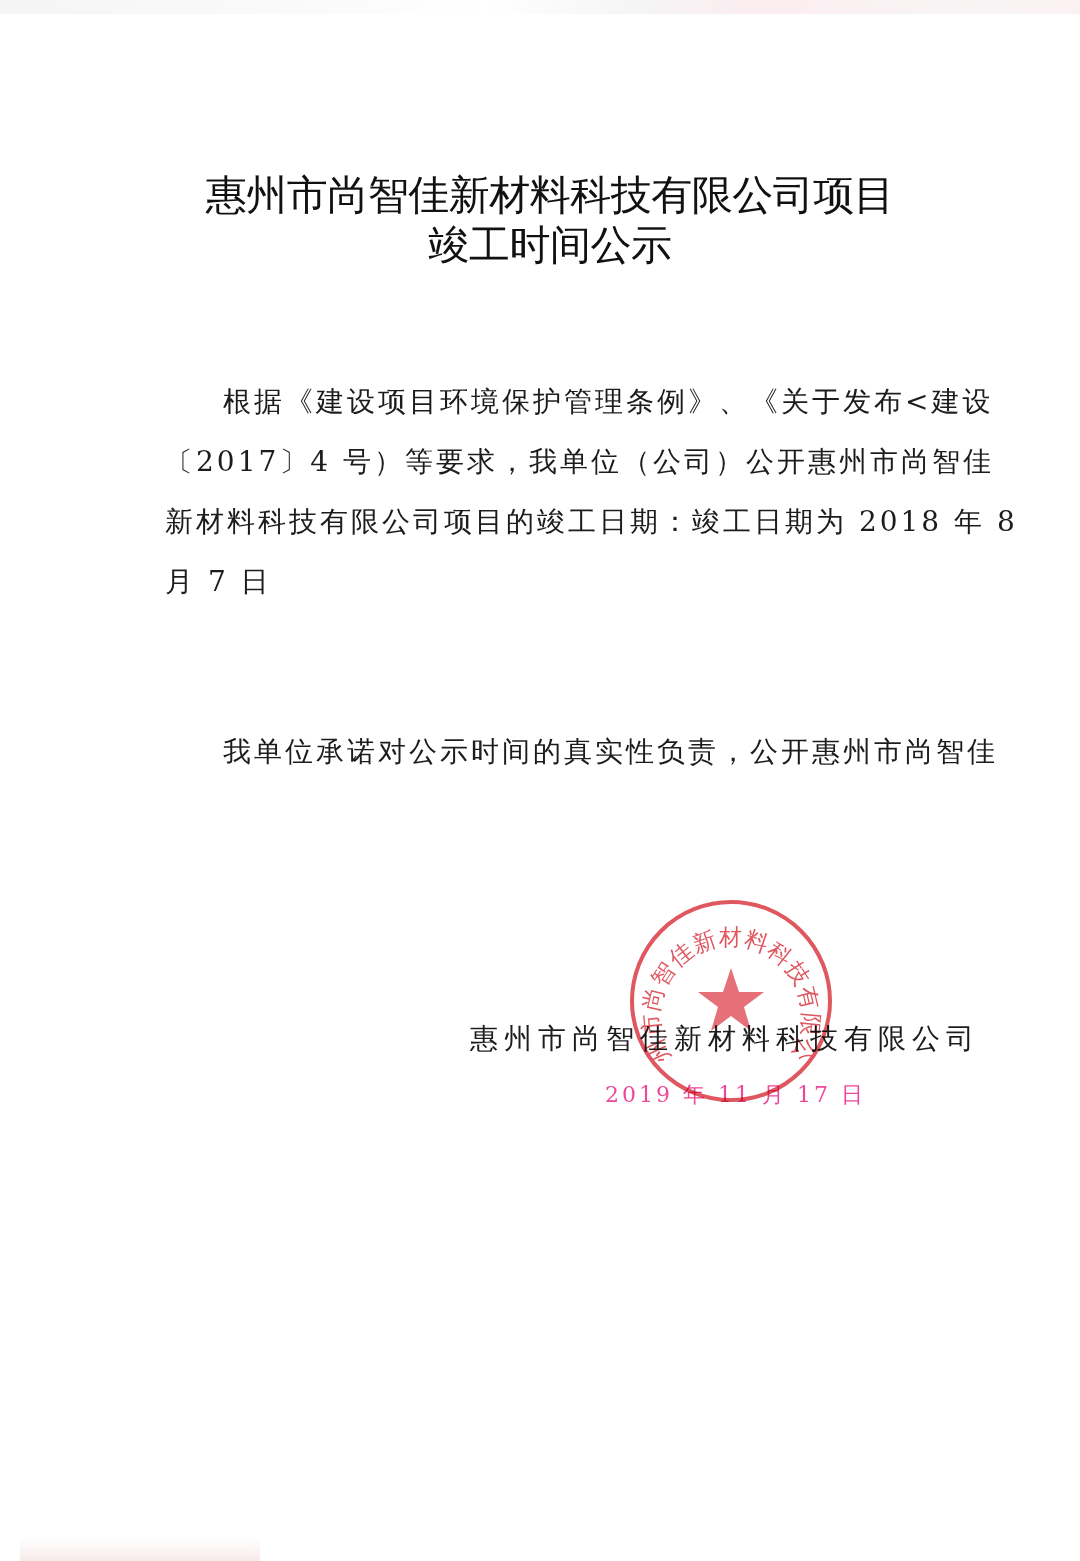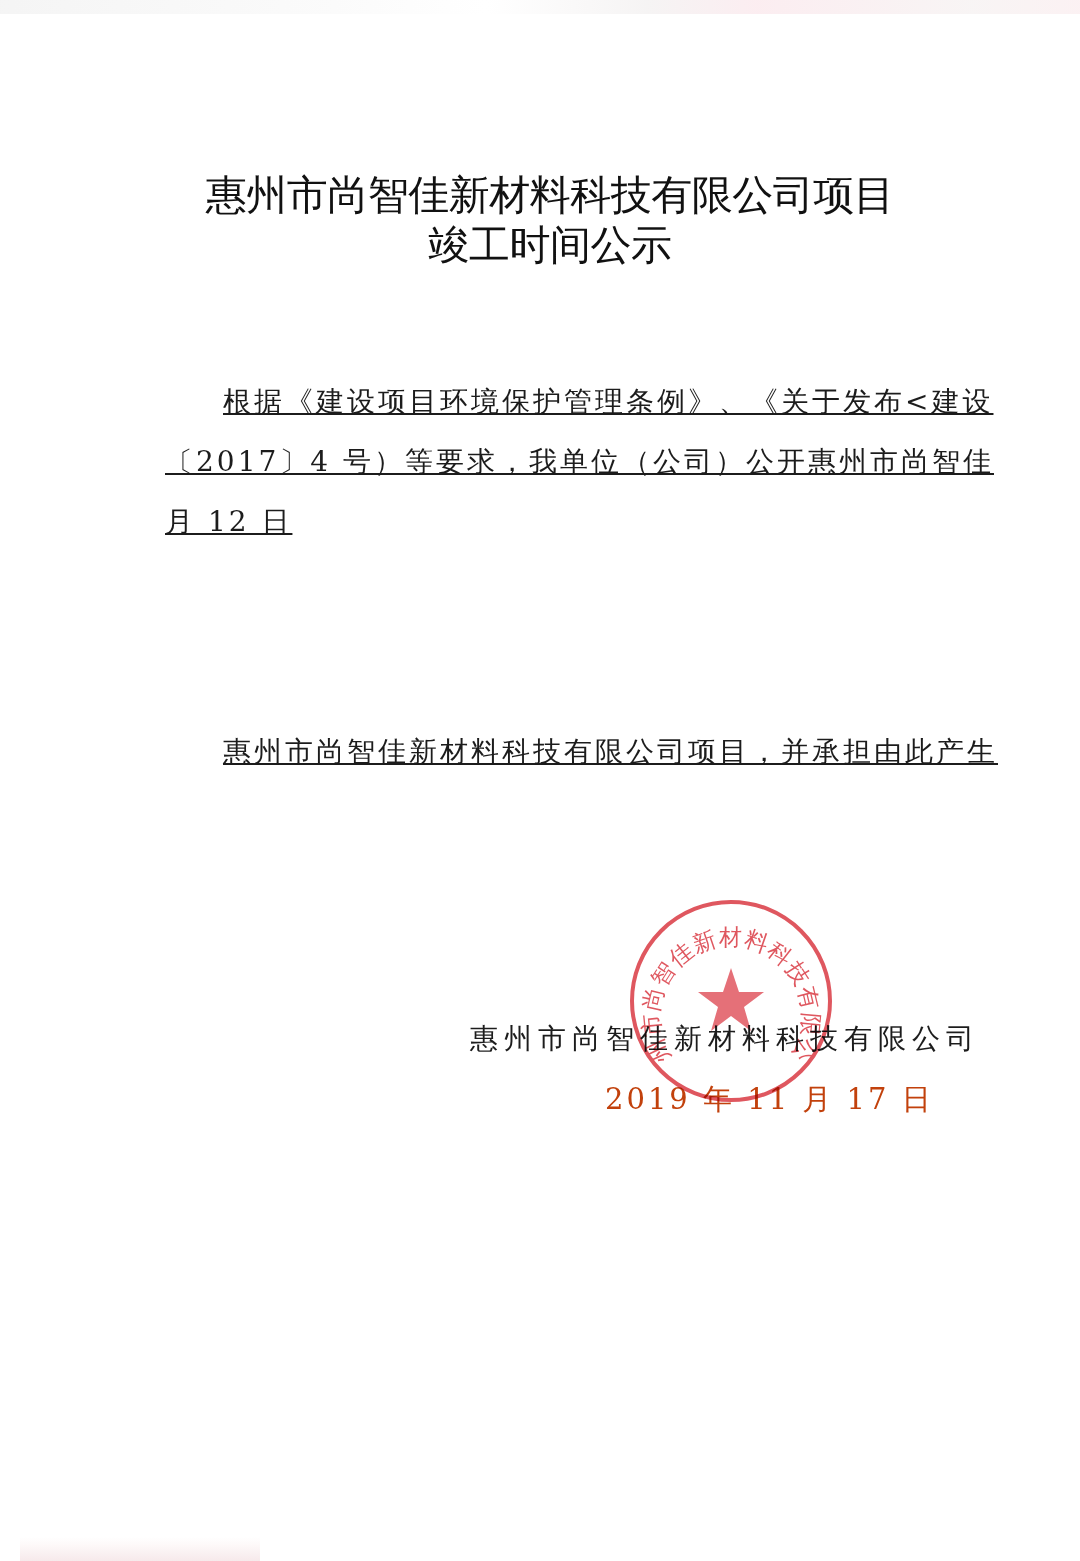--- a/index.html
+++ b/index.html
@@ -47,21 +47,20 @@
       width: 775px;
       font-size: 28px;
       line-height: 60px;
       letter-spacing: 3px;
       text-align: justify;
       color: #1c1c1c;
     }
     .para .line {
       display: block;
       white-space: nowrap;
-      text-decoration: underline;
     }
     .para .indent {
       padding-left: 58px;
     }
     .para1 { top: 372px; }
     .para2 { top: 722px; }
     .signature {
       position: absolute;
       left: 470px;
       top: 1020px;
@@ -69,23 +68,23 @@
       font-size: 28px;
       letter-spacing: 6px;
       color: #1c1c1c;
       white-space: nowrap;
       z-index: 2;
     }
     .date {
       position: absolute;
       left: 605px;
       top: 1080px;
-      font-size: 29px;
+      font-size: 22px;
       letter-spacing: 3px;
-      color: #c2410c;
+      color: #ec4899;
       white-space: nowrap;
       z-index: 2;
     }
     .seal {
       position: absolute;
       left: 628px;
       top: 898px;
       width: 206px;
       height: 206px;
       z-index: 3;
@@ -99,25 +98,26 @@
 <div class="edge-top"></div>
 
 <h1 class="title" style="margin:0;">
   <span style="display:block;">惠州市尚智佳新材料科技有限公司项目</span>
   <span style="display:block;">竣工时间公示</span>
 </h1>
 
 <div class="para para1">
   <span class="line indent">根据《建设项目环境保护管理条例》、《关于发布&lt;建设</span>
   <span class="line">〔2017〕4 号）等要求，我单位（公司）公开惠州市尚智佳</span>
-  <span class="line">月 12 日</span>
+  <span class="line">新材料科技有限公司项目的竣工日期：竣工日期为 2018 年 8</span>
+  <span class="line">月 7 日</span>
 </div>
 
 <div class="para para2">
-  <span class="line indent">惠州市尚智佳新材料科技有限公司项目，并承担由此产生</span>
+  <span class="line indent">我单位承诺对公示时间的真实性负责，公开惠州市尚智佳</span>
 </div>
 
 <div class="signature">惠州市尚智佳新材料科技有限公司</div>
 <div class="date">2019 年 11 月 17 日</div>
 
 <svg class="seal" viewBox="0 0 206 206" xmlns="http://www.w3.org/2000/svg">
   <defs>
     <path id="sealArc" d="M 38 150 A 72 72 0 1 1 168 150" fill="none"></path>
   </defs>
   <circle cx="103" cy="103" r="99" fill="none" stroke="#d8323c" stroke-width="4"></circle>

